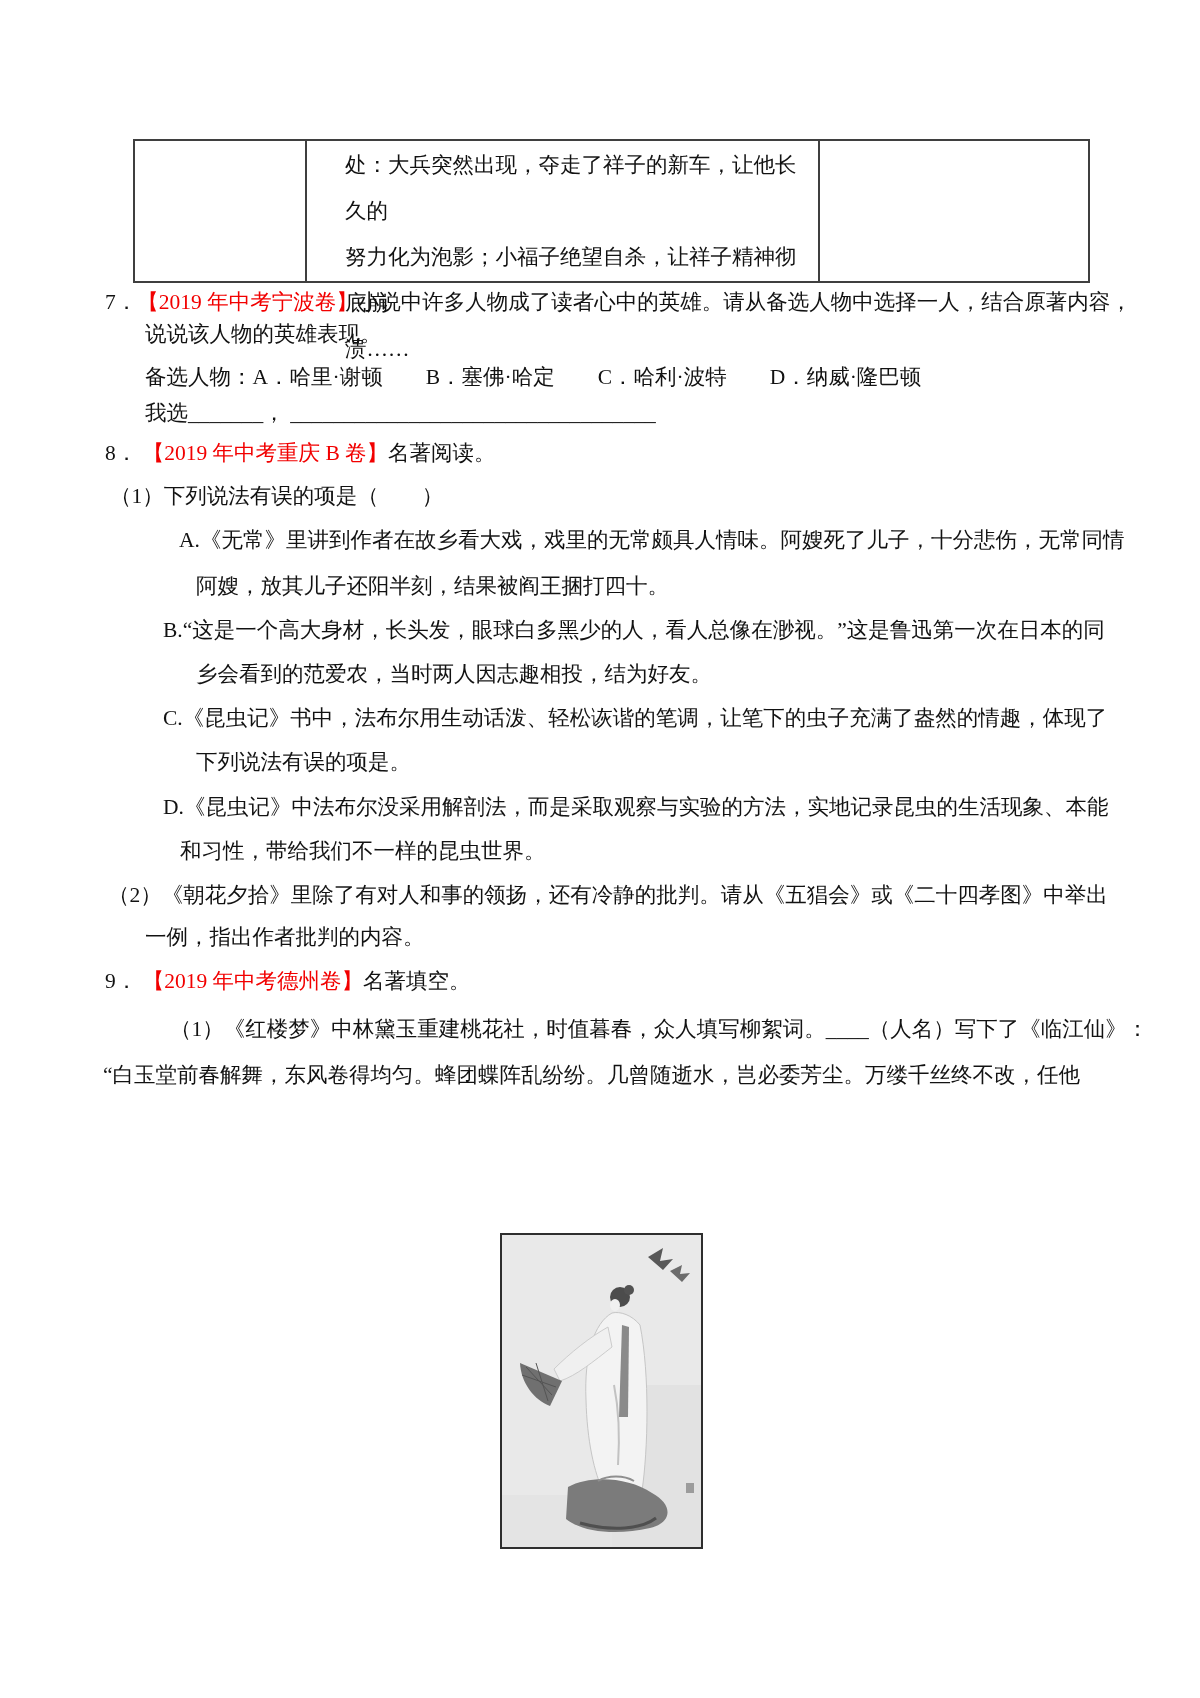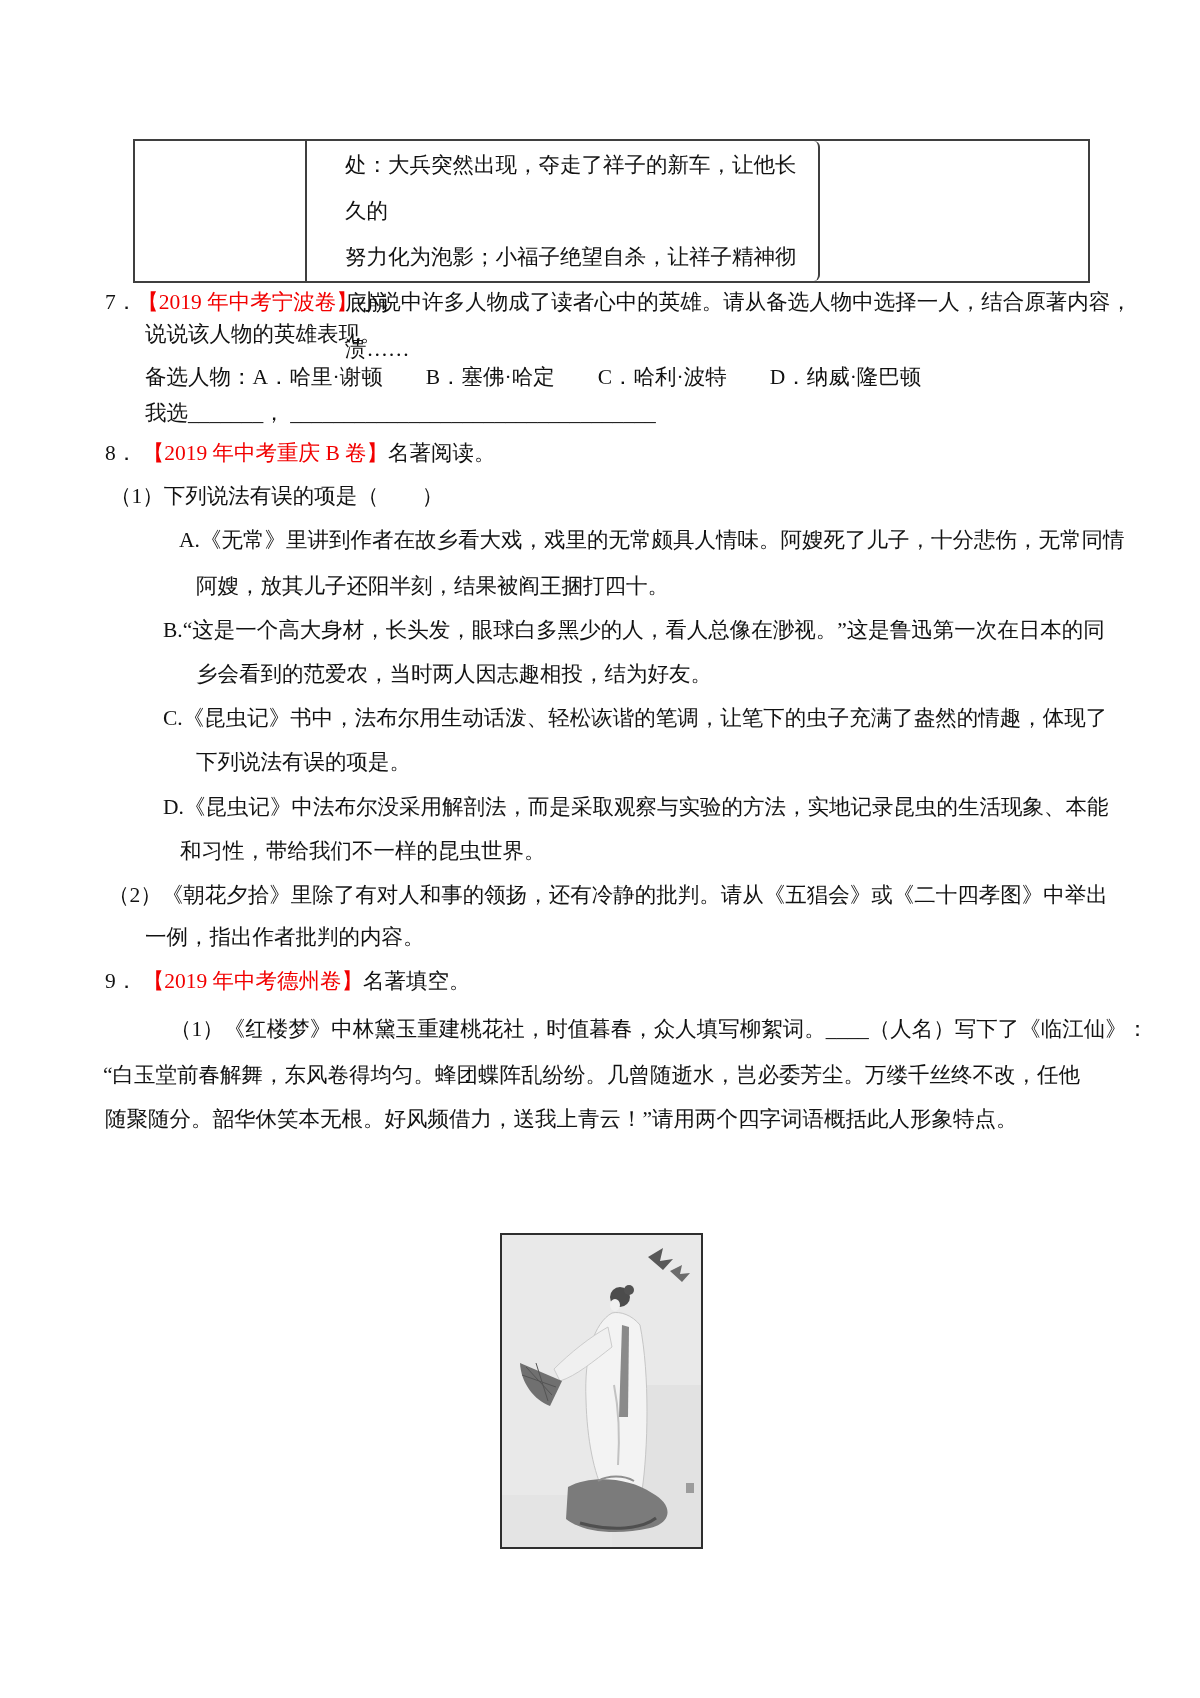--- a/index.html
+++ b/index.html
@@ -10,21 +10,21 @@
   }
   .line { position:absolute; white-space:nowrap; height:30px; line-height:30px;text-align:right; }
   .red { color:#f20000; }
   
   .qtable {
     position:absolute; left:133px; top:139px; width:957px; height:144px;
     border:2px solid #3f3f3f; box-sizing:border-box; display:flex;
   }
   .qtable .c1 { width:172px; border-right:2px solid #3f3f3f; box-sizing:border-box; }
   .qtable .c2 { width:513px; border-right:2px solid #3f3f3f; box-sizing:border-box;
-                padding:1px 18px 0 38px; line-height:46px;border-radius:6px; }
+                padding:1px 18px 0 38px; line-height:46px; }
   .qtable .c3 { flex:1; }
   
   .painting {
     position:absolute; left:500px; top:1233px; width:203px; height:316px;
     border:2px solid #2e2e2e; box-sizing:border-box; background:#e9e9e9;
   }
   .painting svg { display:block; width:100%; height:100%; }
 </style>
 </head>
 <body>
@@ -93,23 +93,20 @@
 
   <div class="line" style="left:105px;top:966px">
     <span>9．</span><span class="red"> 【2019 年中考德州卷】</span><span>名著填空。</span>
   </div>
   <div class="line" style="left:170px;top:1014px">
     <span>（1）《红楼梦》中林黛玉重建桃花社，时值暮春，众人填写柳絮词。____（人名）写下了《临江仙》：</span>
   </div>
   <div class="line" style="left:103px;top:1060px">
     <span>“白玉堂前春解舞，东风卷得均匀。蜂团蝶阵乱纷纷。几曾随逝水，岂必委芳尘。万缕千丝终不改，任他</span>
   </div>
-  <div class="line" style="left:105px;top:1104px">
-    <span>随聚随分。韶华休笑本无根。好风频借力，送我上青云！”请用两个四字词语概括此人形象特点。</span>
-  </div>
 
   <div class="painting">
     <svg viewBox="0 0 199 312" xmlns="http://www.w3.org/2000/svg">
       <rect x="0" y="0" width="199" height="312" fill="#e9e9e9"></rect>
       <rect x="110" y="150" width="89" height="162" fill="#dedede" opacity="0.7"></rect>
       <rect x="0" y="260" width="199" height="52" fill="#e2e2e2" opacity="0.8"></rect>
 
       <path d="M146,22 l15,-9 l-3,13 l13,-2 l-10,11 z" fill="#585858"></path>
       <path d="M168,36 l12,-6 l-2,9 l10,-1 l-8,9 z" fill="#6c6c6c"></path>
 

